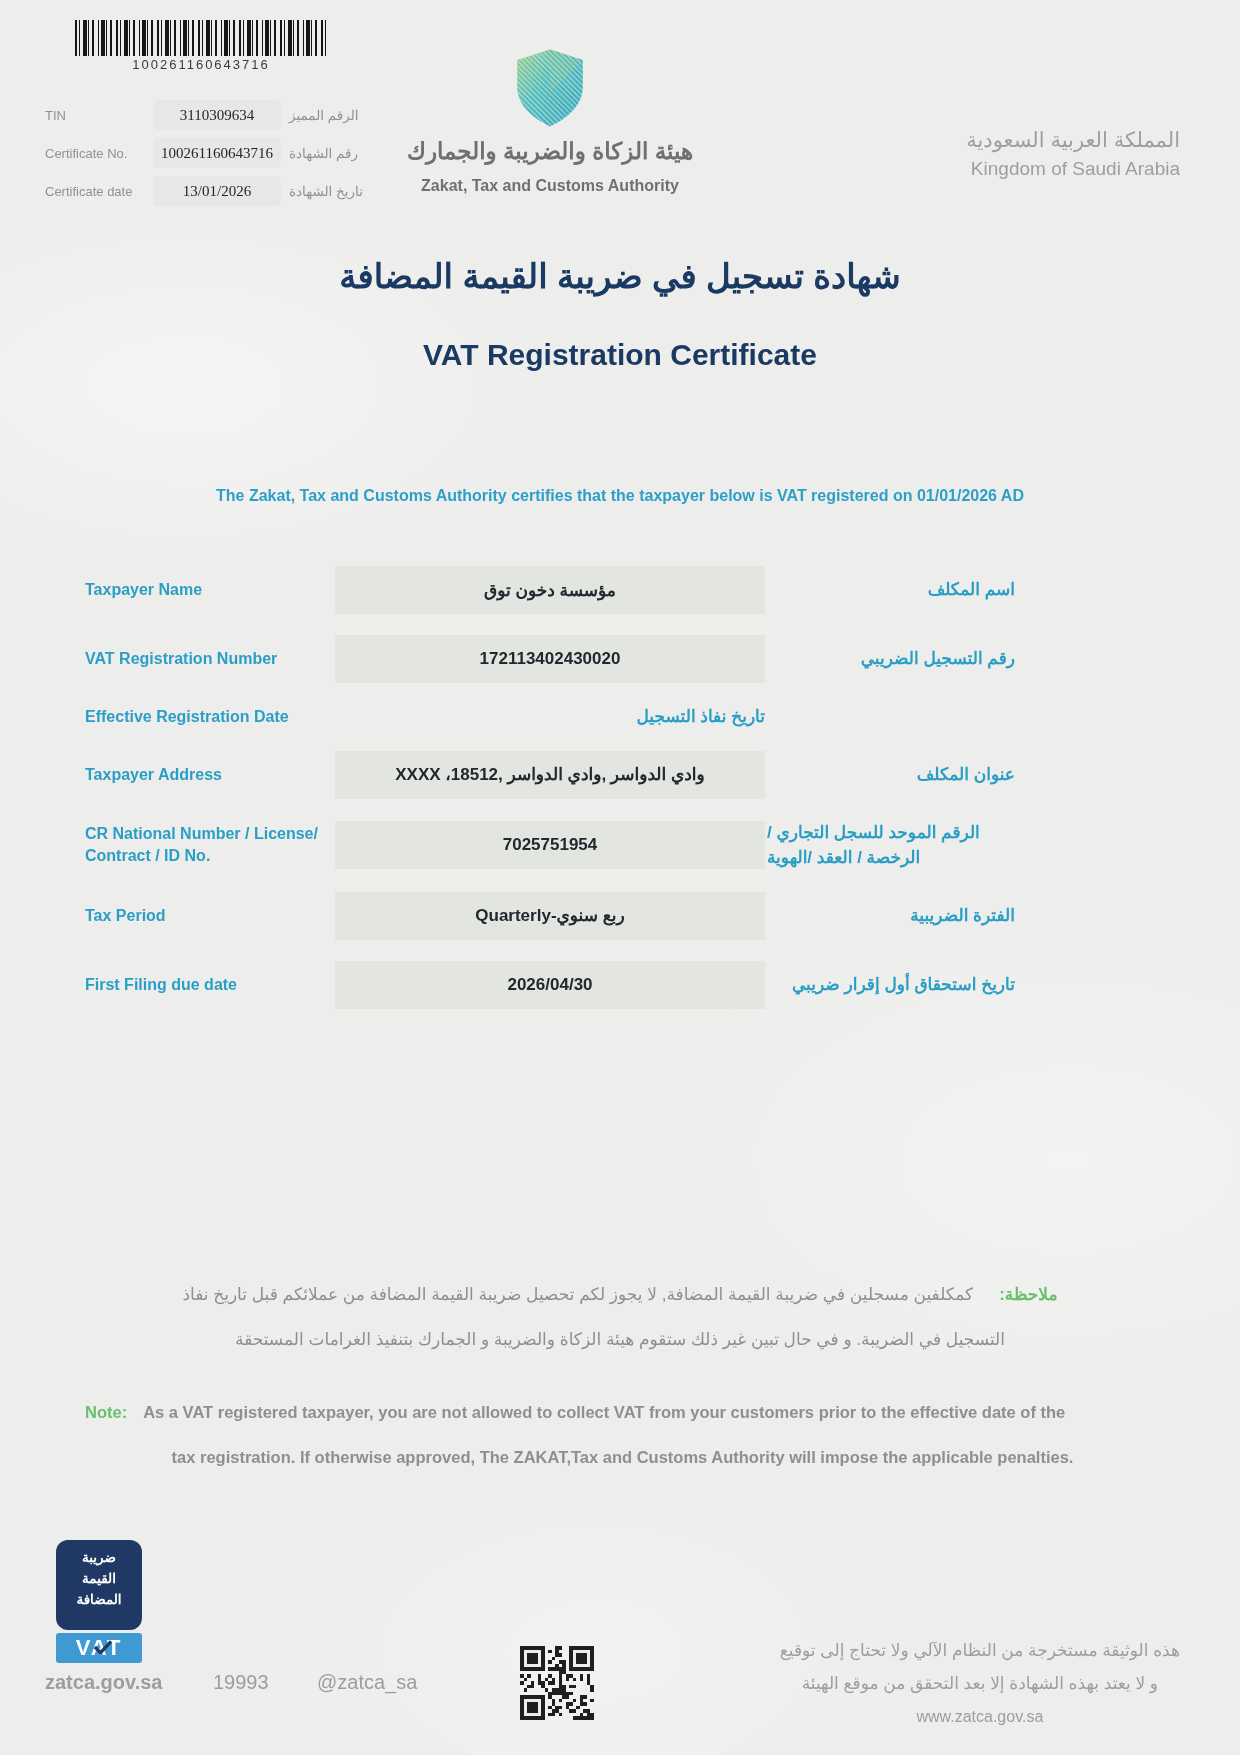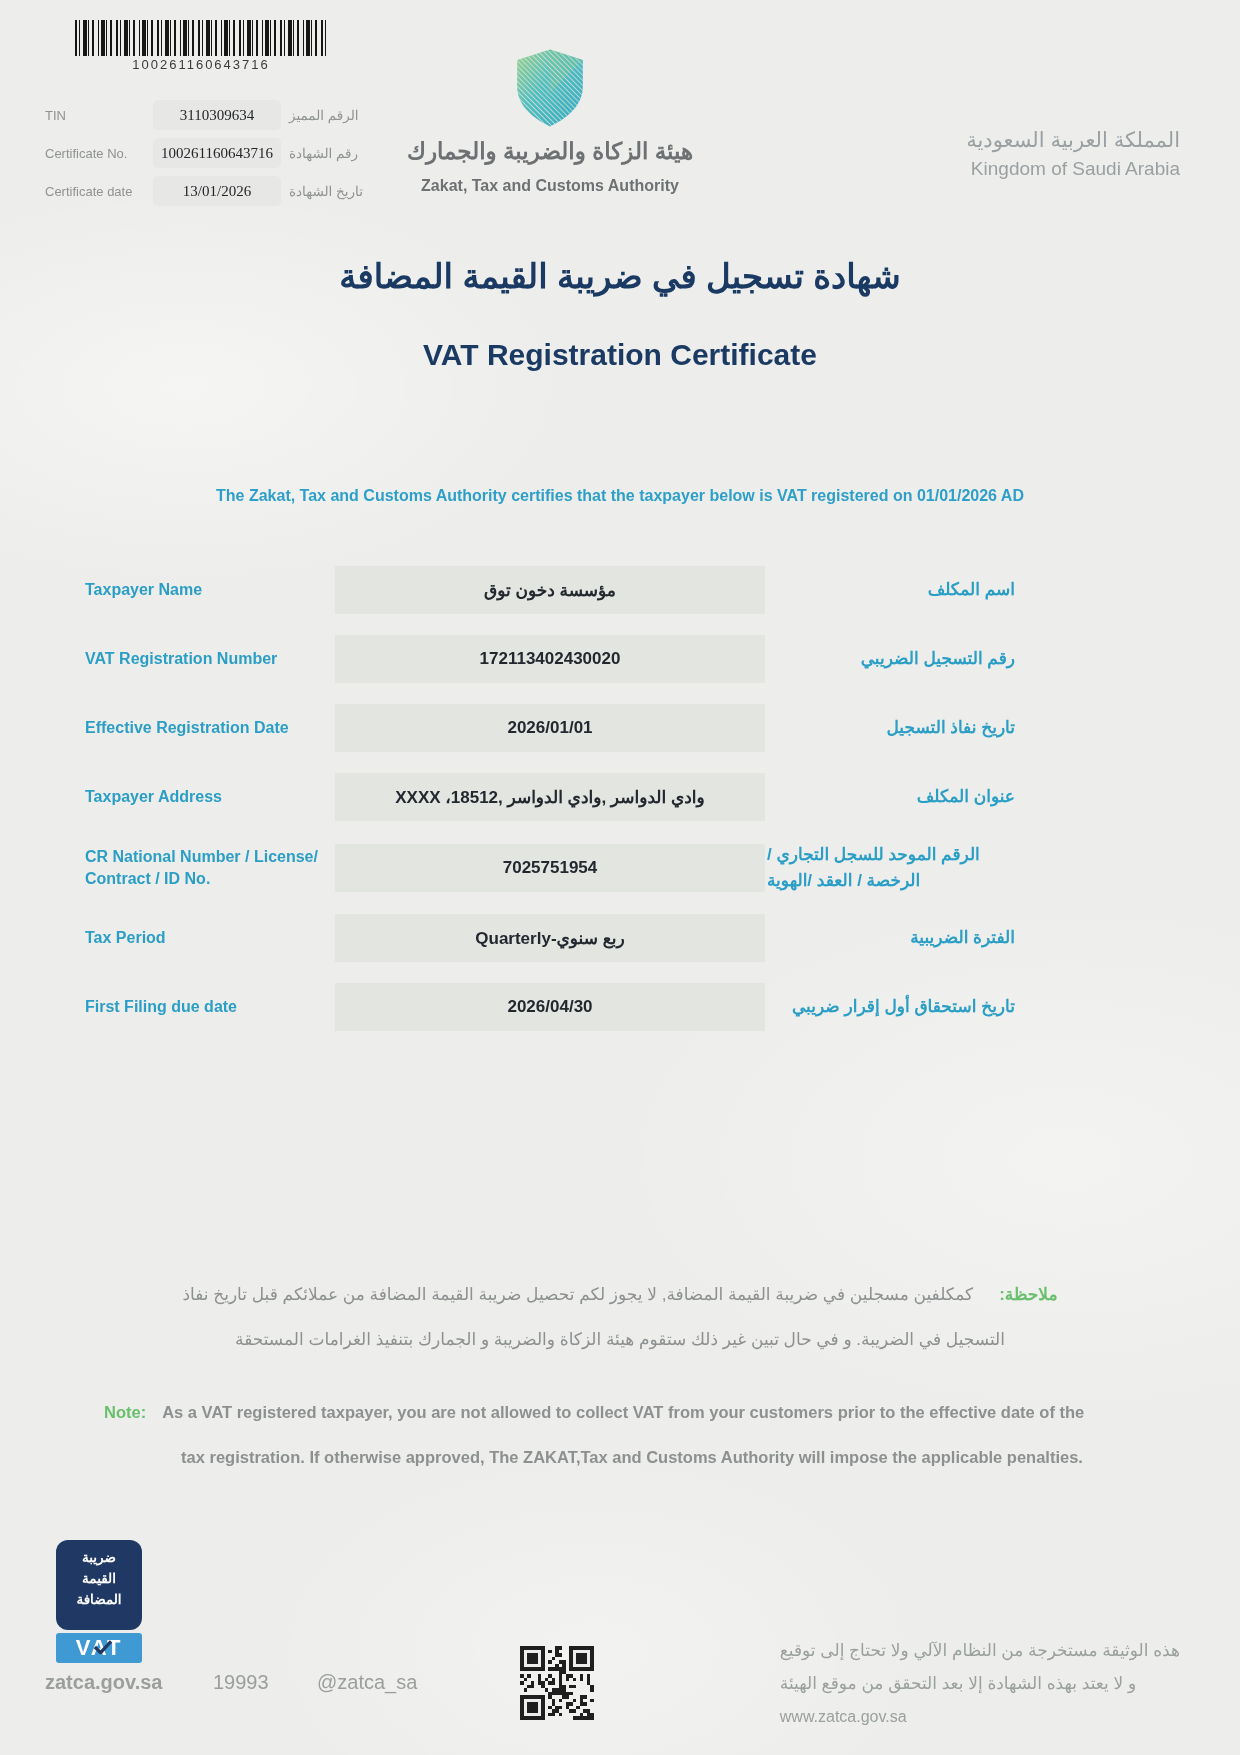--- a/index.html
+++ b/index.html
@@ -52,37 +52,37 @@
   .f-label-en{font-size:16px;font-weight:700;color:#2b9ec6;padding-right:10px;line-height:1.35;}
   .f-value{background:#e3e5e1;min-height:48px;display:flex;align-items:center;justify-content:center;
     font-size:17px;font-weight:700;color:#23282f;text-align:center;padding:0 10px;}
   .f-label-ar{font-size:17px;font-weight:700;color:#2b9ec6;direction:rtl;text-align:left;
     padding-left:2px;line-height:1.5;justify-self:end;}
   
   .note-ar{position:absolute;left:85px;right:85px;top:1272px;direction:rtl;text-align:center;
     font-size:17px;color:#8d9090;line-height:45px;}
   .note-ar .green{color:#6abf6e;font-weight:700;margin-left:26px;}
   .note-en{position:absolute;left:85px;right:80px;top:1390px;font-size:16.5px;font-weight:600;
-    color:#8d9090;line-height:45px;margin-left:19px;}
+    color:#8d9090;line-height:45px;}
   .note-en .l1{text-align:left;}
   .note-en .l2{text-align:center;}
   .note-en .green{color:#6abf6e;font-weight:700;margin-right:16px;}
   
   .vat-logo{position:absolute;left:56px;top:1540px;width:86px;}
   .vat-top{background:#203864;border-radius:12px;padding:7px 4px 20px;text-align:center;color:#fff;
     font-weight:700;font-size:13.5px;line-height:21px;direction:rtl;}
   .vat-band{position:relative;margin-top:3px;background:#3f9ad3;border-radius:3px;height:30px;
     text-align:center;color:#fff;font-weight:700;font-size:22px;line-height:30px;letter-spacing:2px;}
   .vat-check{position:absolute;left:37px;top:7px;}
   .footer-links{position:absolute;left:0;top:1671px;width:100%;font-size:20px;color:#9b9f9c;}
   .fl-web{position:absolute;left:45px;font-weight:bold;}
   .fl-phone{position:absolute;left:213px;}
   .fl-handle{position:absolute;left:317px;}
   .qr{position:absolute;left:520px;top:1646px;width:74px;height:74px;}
-  .disclaimer{position:absolute;right:60px;top:1634px;direction:rtl;text-align:left;color:#9aa09c;
+  .disclaimer{position:absolute;right:60px;top:1634px;direction:rtl;text-align:center;color:#9aa09c;
     font-size:17px;line-height:33px;}
   .disclaimer .url{font-size:16px;}
 </style>
 </head>
 <body>
 
 <div class="page">
 
   <div class="barcode-wrap">
     <div class="barcode"></div>
@@ -141,21 +141,20 @@
       <div class="f-value" dir="auto">مؤسسة دخون توق</div>
       <div class="f-label-ar">اسم المكلف</div>
     </div>
     <div class="field-row">
       <div class="f-label-en">VAT Registration Number</div>
       <div class="f-value" dir="auto">172113402430020</div>
       <div class="f-label-ar">رقم التسجيل الضريبي</div>
     </div>
     <div class="field-row">
       <div class="f-label-en">Effective Registration Date</div>
-      <div class="f-value" dir="auto">2026/01/01</div>
       <div class="f-label-ar">تاريخ نفاذ التسجيل</div>
     </div>
     <div class="field-row">
       <div class="f-label-en">Taxpayer Address</div>
       <div class="f-value" dir="auto">وادي الدواسر ,وادي الدواسر ,18512،  XXXX</div>
       <div class="f-label-ar">عنوان المكلف</div>
     </div>
     <div class="field-row">
       <div class="f-label-en">CR National Number / License/ Contract / ID No.</div>
       <div class="f-value" dir="auto">7025751954</div>

